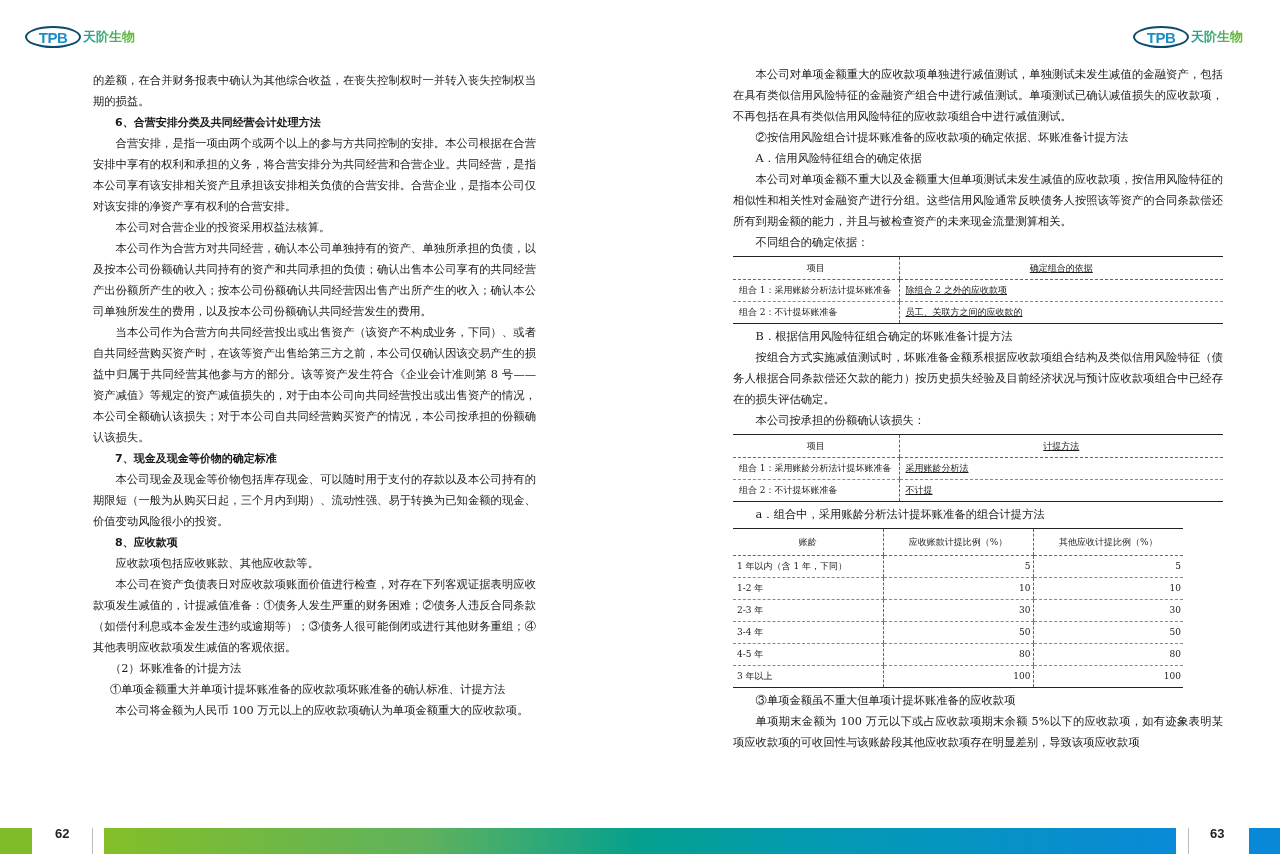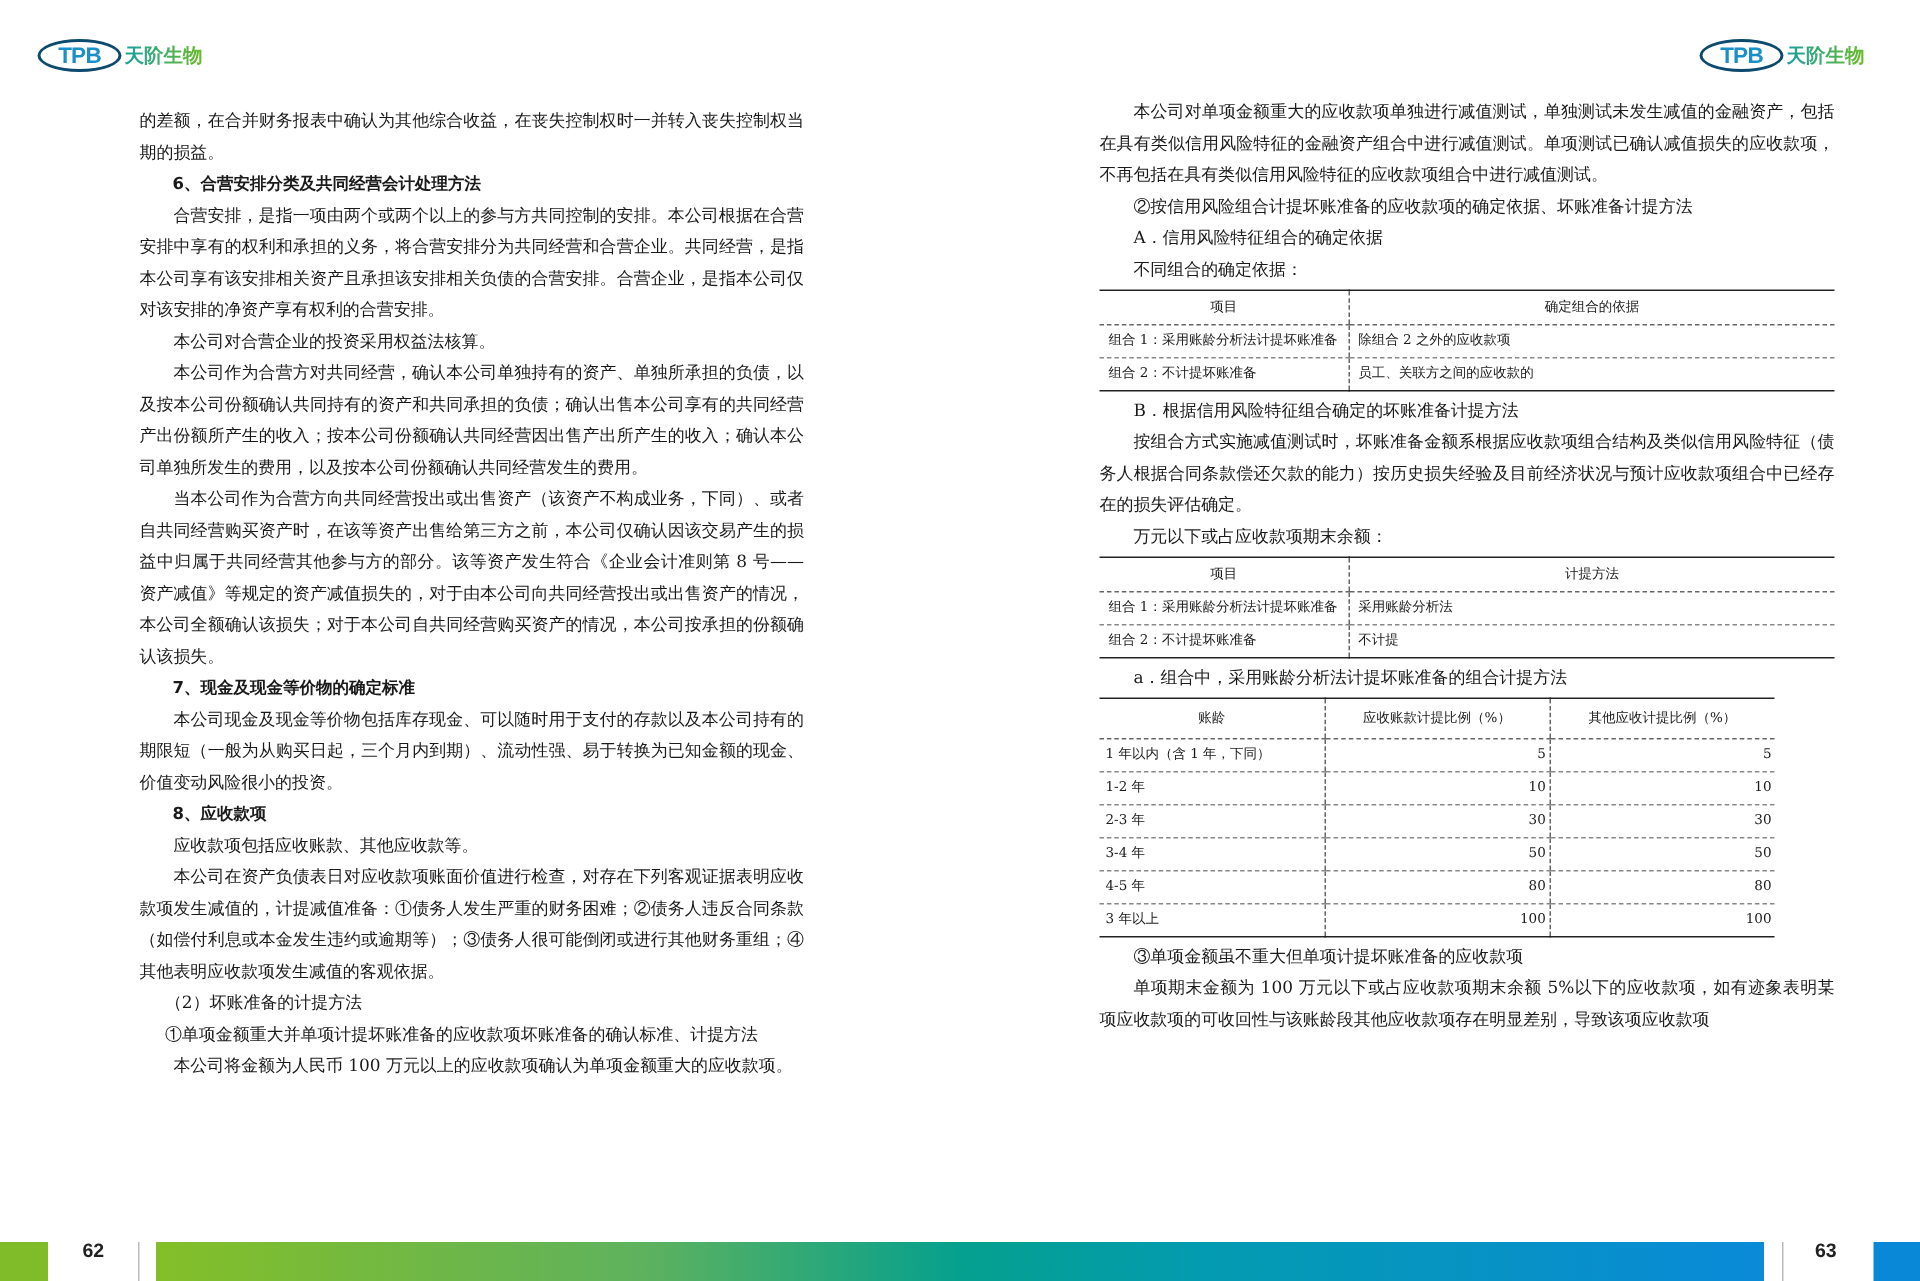--- a/index.html
+++ b/index.html
@@ -28,21 +28,21 @@
   .p.noind { text-indent: 0; }
   .h { font-weight: bold; padding-left: 2em; font-family: "DejaVu Sans", sans-serif; font-size: 11px; }
   .sub { padding-left: 2em; }
   .sub1 { padding-left: 1.5em; }
 
   table { border-collapse: collapse; font-size: 9px; line-height: 13px; }
   table.t { width: 490px; border-top: 1.5px solid #222; border-bottom: 1.5px solid #222; margin: 3px 0 2px 0; }
   table.t th { font-weight: normal; text-align: center; height: 23px; border-bottom: 1px dashed #666; }
   table.t td { padding: 4px 6px; border-bottom: 1px dashed #888; vertical-align: middle; }
   table.t tr:last-child td { border-bottom: none; margin-left: 22px; }
-  table.t th + th, table.t td + td { border-left: 1px dashed #666; }
+  table.t th + th, table.t td + td { border-left: 1px dashed #666; text-decoration: underline; }
   table.t .c1 { width: 166px; }
 
   table.age { width: 450px; border-top: 1.5px solid #222; border-bottom: 1.5px solid #222; margin: 3px 0 2px 0; }
   table.age th { font-weight: normal; text-align: center; height: 27px; border-bottom: 1px dashed #666; }
   table.age td { height: 22px; padding: 0 2px 0 4px; border-bottom: 1px dashed #888; }
   table.age tr:last-child td { border-bottom: none; }
   table.age th + th, table.age td + td { border-left: 1px dashed #666; }
   table.age td.num { text-align: right; }
 
   .footer-left-block { position: absolute; left: 0; top: 828px; width: 32px; height: 26px; background: #80bc2a; }
@@ -84,20 +84,21 @@
 <div class="page right">
   <div class="logo">
     <div class="oval">TPB</div>
     <div class="cn">天阶生物</div>
   </div>
 
   <div class="content">
     <div class="p">本公司对单项金额重大的应收款项单独进行减值测试，单独测试未发生减值的金融资产，包括在具有类似信用风险特征的金融资产组合中进行减值测试。单项测试已确认减值损失的应收款项，不再包括在具有类似信用风险特征的应收款项组合中进行减值测试。</div>
     <div class="sub">②按信用风险组合计提坏账准备的应收款项的确定依据、坏账准备计提方法</div>
     <div class="sub">A．信用风险特征组合的确定依据</div>
+    <div class="p">本公司对单项金额不重大以及金额重大但单项测试未发生减值的应收款项，按信用风险特征的相似性和相关性对金融资产进行分组。这些信用风险通常反映债务人按照该等资产的合同条款偿还所有到期金额的能力，并且与被检查资产的未来现金流量测算相关。</div>
     <div class="p">不同组合的确定依据：</div>
 
     <table class="t">
       <tbody>
           <tr>
         <th class="c1">项目</th>
         <th>确定组合的依据</th>
       </tr>
       <tr>
         <td>组合 1：采用账龄分析法计提坏账准备</td>
@@ -105,21 +106,21 @@
       </tr>
       <tr>
         <td>组合 2：不计提坏账准备</td>
         <td>员工、关联方之间的应收款的</td>
       </tr>
     </tbody>
       </table>
 
     <div class="sub">B．根据信用风险特征组合确定的坏账准备计提方法</div>
     <div class="p">按组合方式实施减值测试时，坏账准备金额系根据应收款项组合结构及类似信用风险特征（债务人根据合同条款偿还欠款的能力）按历史损失经验及目前经济状况与预计应收款项组合中已经存在的损失评估确定。</div>
-    <div class="p">万元以下或占应收款项期末余额：</div>
+    <div class="p">本公司按承担的份额确认该损失：</div>
 
     <table class="t">
       <tbody>
           <tr>
         <th class="c1">项目</th>
         <th>计提方法</th>
       </tr>
       <tr>
         <td>组合 1：采用账龄分析法计提坏账准备</td>
         <td>采用账龄分析法</td>

